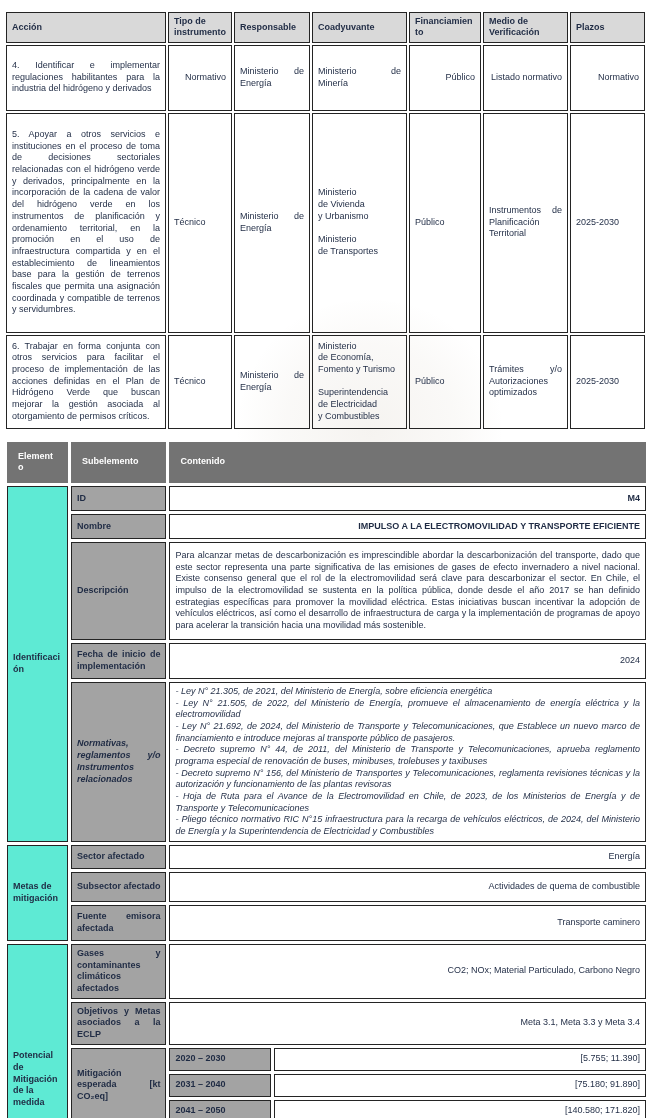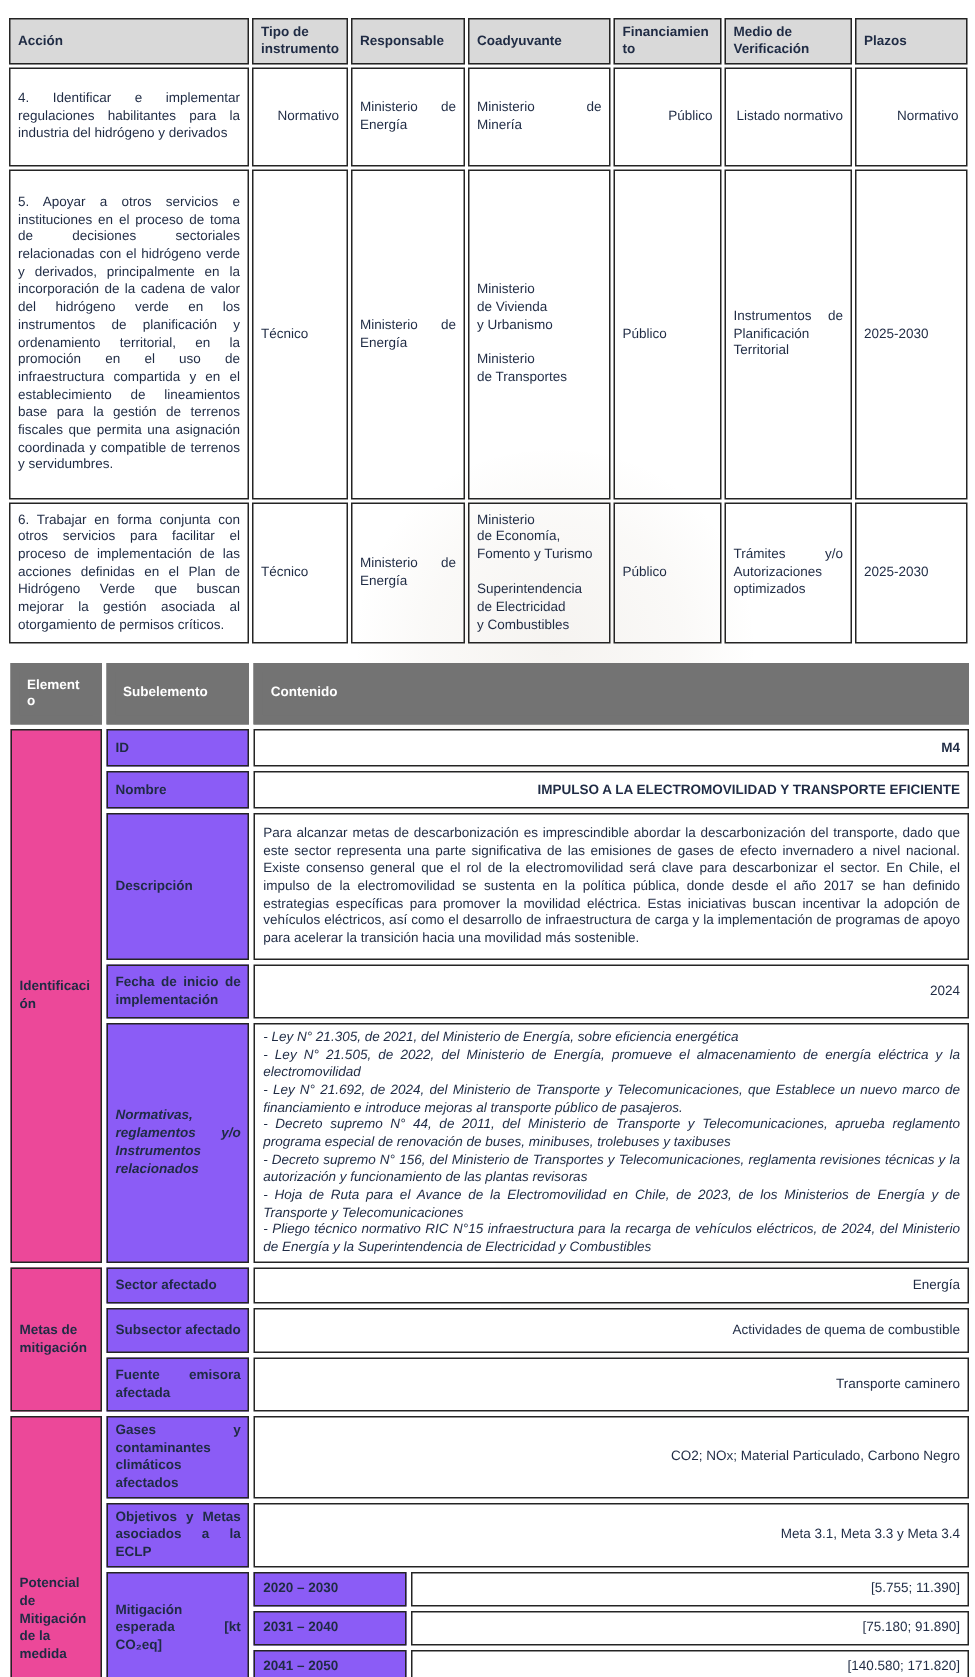--- a/index.html
+++ b/index.html
@@ -26,22 +26,22 @@
   #t1 td.accion{text-align:justify;vertical-align:middle;}
   #t1 td.just{text-align:justify;}
   .r4 td{height:58px;text-align:right;}
   .r5 td{height:212px;}
   .r6 td{height:86px;margin-left:43px;}
   .multiline{white-space:pre-line;}
 
   
   #t2{width:645px;margin:8px 0 0 4px;border-spacing:3px;}
   #t2 td.navy{background:#737373;color:#ffffff;font-weight:bold;border:6px solid #737373;height:20px;}
-  #t2 td.blue{background:#8b5cf6;font-weight:bold;text-align:justify;}
-  #t2 td.grp{background:#ec4899;font-weight:bold;text-align:left;vertical-align:middle;}
+  #t2 td.blue{background:#a3a3a3;font-weight:bold;text-align:justify;}
+  #t2 td.grp{background:#5eead4;font-weight:bold;text-align:left;vertical-align:middle;}
   #t2 td.val{background:#ffffff;text-align:right;}
   #t2 td.just{text-align:justify;}
   #t2 td.bold{font-weight:bold;}
   .h-id td{height:17px;}
   .h-nom td{height:17px;margin-left:14px;}
   .h-desc td{height:90px;}
   .h-fecha td{height:28px;}
   .h-norm td{height:150px;font-style:italic;}
   .h-sect td{height:16px;}
   .h-subs td{height:22px;}

